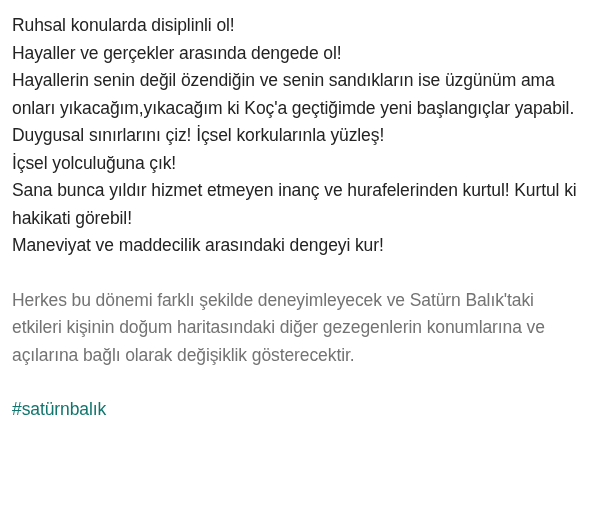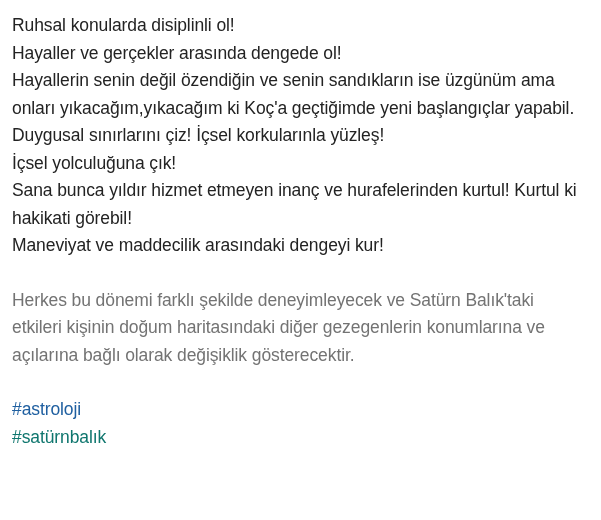--- a/index.html
+++ b/index.html
@@ -49,16 +49,15 @@
 Hayaller ve gerçekler arasında dengede ol!
 Hayallerin senin değil özendiğin ve senin sandıkların ise üzgünüm ama onları yıkacağım,yıkacağım ki Koç'a geçtiğimde yeni başlangıçlar yapabil.
 Duygusal sınırlarını çiz! İçsel korkularınla yüzleş!
 İçsel yolculuğuna çık!
 Sana bunca yıldır hizmet etmeyen inanç ve hurafelerinden kurtul! Kurtul ki hakikati görebil!
 Maneviyat ve maddecilik arasındaki dengeyi kur!</p>
   <div class="block-gap"></div>
   <p class="para" style="white-space: pre-line; color: #737373;">Herkes bu dönemi farklı şekilde deneyimleyecek ve Satürn Balık'taki etkileri kişinin doğum haritasındaki diğer gezegenlerin konumlarına ve açılarına bağlı olarak değişiklik gösterecektir.</p>
   <div class="block-gap"></div>
   <div class="tags">
-    <a class="tag" href="#" style="text-decoration: none; color: rgb(31, 95, 160);">#astroloji</a>
     <a class="tag" href="#" style="text-decoration: none; color: #0f766e;">#satürnbalık</a>
   </div>
 </div>
 
 </body></html>

